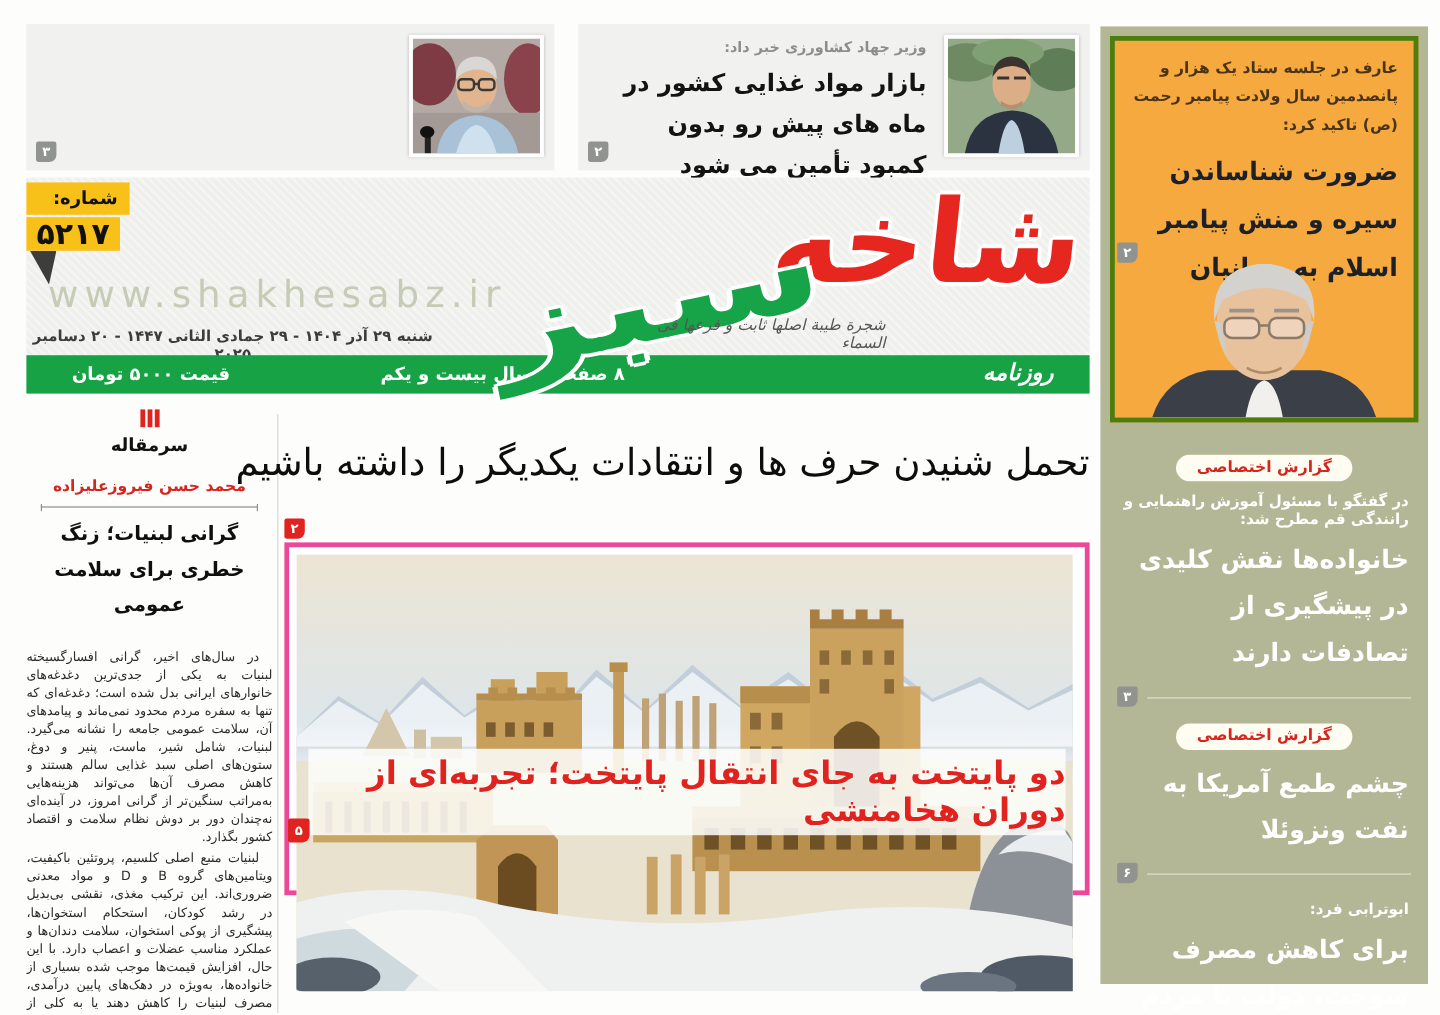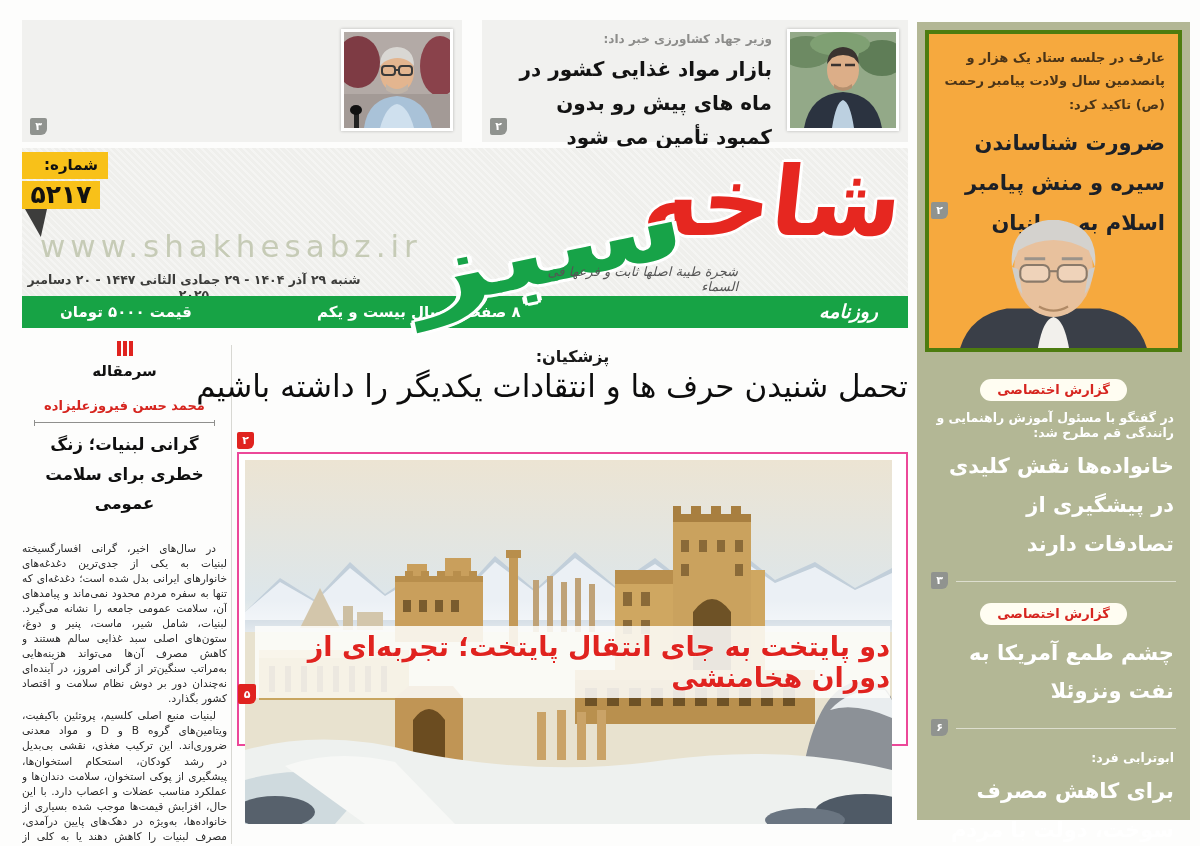--- a/index.html
+++ b/index.html
@@ -67,21 +67,21 @@
   #ed-divider::before { right:0; } #ed-divider::after { left:0; }
   #ed-headline { text-align:center; font-size:16.5px; font-weight:bold; color:#0f0f0f; line-height:1.8; padding:0 4px; }
   .ed-body { margin-top:22px; font-size:10.6px; line-height:1.42; color:#2a2a2a; text-align:justify; text-indent:11px; }
   .ed-body + .ed-body { margin-top:2px; }
   #main-vline { position:absolute; left:231px; top:345px; width:1px; height:499px; background:#d8d8d3; }
 
   
   #main-kicker { position:absolute; left:237px; top:347px; width:671px; text-align:center; font-size:16px; font-weight:bold; color:#1a1a1a; direction:rtl; }
   #main-headline { position:absolute; left:237px; top:368px; width:671px; text-align:center; font-size:31px; font-weight:normal; color:#0d0d0d; white-space:nowrap; direction:rtl; letter-spacing:-1px; }
   #main-badge { position:absolute; left:237px; top:432px; }
-  #hero-frame { position:absolute; left:237px; top:452px; width:671px; height:294px; border:2px solid #ec4899; background:#fff; padding:6px; }
+  #hero-frame { position:absolute; left:237px; top:452px; width:671px; height:294px; border:4px solid #ec4899; background:#fff; padding:6px; }
   #hero-frame svg.scene { display:block; width:647px; height:364px; }
   #hero-caption { position:absolute; left:16px; right:16px; bottom:46px; height:72px; background:rgba(253,253,250,.87); display:flex; align-items:center; justify-content:center; direction:rtl; }
   #hero-caption span { color:#e0231f; font-size:27px; font-weight:bold; text-shadow:0 0 2px #fff; }
   #hero-badge { position:absolute; left:-1px; bottom:40px; width:18px; height:20px; }
 </style>
 </head>
 <body>
 
 <div id="page">
 
@@ -208,21 +208,20 @@
       <span id="ed-graybar"></span>
     </div>
     <div id="ed-author">محمد حسن فیروزعلیزاده</div>
     <div id="ed-divider"></div>
     <div id="ed-headline">گرانی لبنیات؛ زنگ خطری برای سلامت عمومی</div>
     <p class="ed-body">در سال‌های اخیر، گرانی افسارگسیخته لبنیات به یکی از جدی‌ترین دغدغه‌های خانوارهای ایرانی بدل شده است؛ دغدغه‌ای که تنها به سفره مردم محدود نمی‌ماند و پیامدهای آن، سلامت عمومی جامعه را نشانه می‌گیرد. لبنیات، شامل شیر، ماست، پنیر و دوغ، ستون‌های اصلی سبد غذایی سالم هستند و کاهش مصرف آن‌ها می‌تواند هزینه‌هایی به‌مراتب سنگین‌تر از گرانی امروز، در آینده‌ای نه‌چندان دور بر دوش نظام سلامت و اقتصاد کشور بگذارد.</p>
     <p class="ed-body">لبنیات منبع اصلی کلسیم، پروتئین باکیفیت، ویتامین‌های گروه B و D و مواد معدنی ضروری‌اند. این ترکیب مغذی، نقشی بی‌بدیل در رشد کودکان، استحکام استخوان‌ها، پیشگیری از پوکی استخوان، سلامت دندان‌ها و عملکرد مناسب عضلات و اعصاب دارد. با این حال، افزایش قیمت‌ها موجب شده بسیاری از خانواده‌ها، به‌ویژه در دهک‌های پایین درآمدی، مصرف لبنیات را کاهش دهند یا به کلی از سفره خود حذف کنند. این تصمیم ناخواسته، اگرچه برای مدیریت هزینه‌ها قابل درک است، اما تبعات آن نگران کننده است.</p>
   </div>
   <div id="main-vline"></div>
 
-  <div id="main-kicker">پزشکیان:</div>
   <div id="main-headline">تحمل شنیدن حرف ها و انتقادات یکدیگر را داشته باشیم</div>
   <span class="badge red" id="main-badge">۲</span>
 
   <div id="hero-frame">
     <svg class="scene" viewBox="0 0 647 364">
       <defs>
         <linearGradient id="skyG" x1="0" y1="0" x2="0" y2="1">
           <stop offset="0" stop-color="#ece4d3"></stop>
             <stop offset=".38" stop-color="#dde6ea"></stop>
           <stop offset=".6" stop-color="#e9e7db"></stop>

